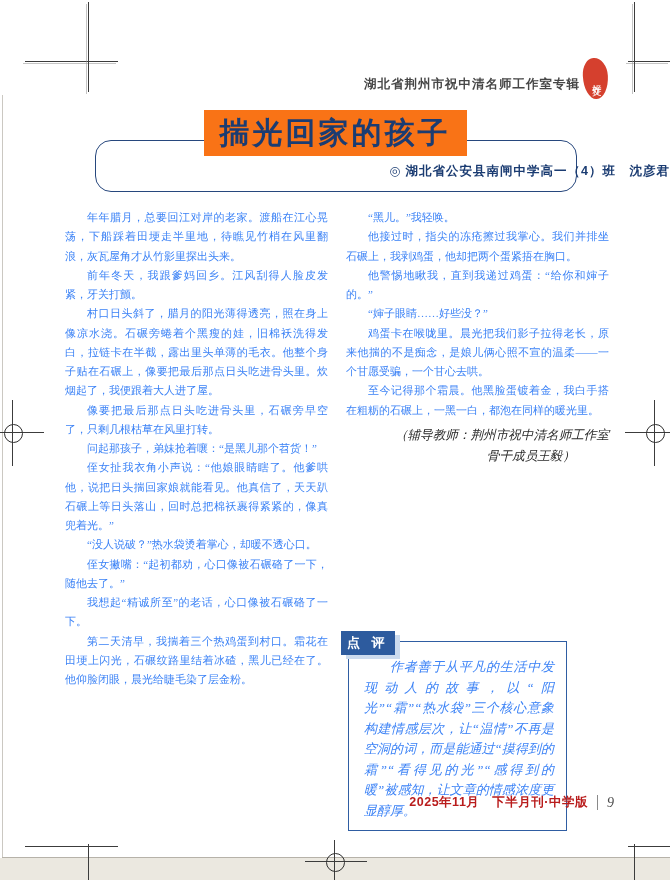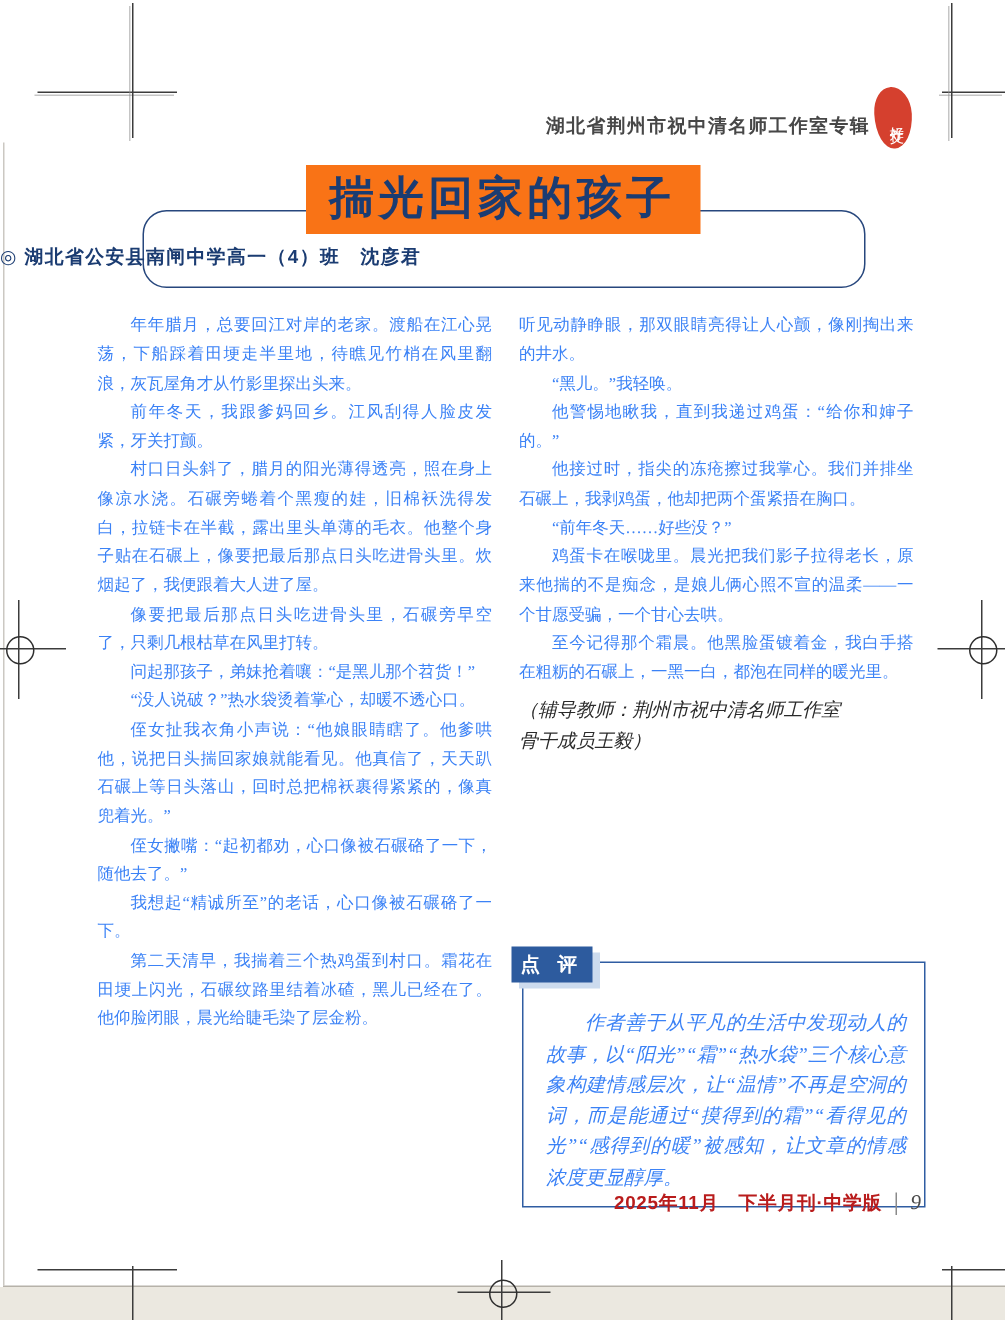--- a/index.html
+++ b/index.html
@@ -38,42 +38,42 @@
     border:1.5px solid #27477d;border-radius:16px;background:#fff;
   }
   .article-title{
     position:absolute;top:110px;left:0;width:670px;text-align:center;z-index:2;
   }
   .article-title span{
     display:inline-block;background:#f97316;padding:0 16px;line-height:46px;
     font-size:30px;font-weight:bold;color:#1b3c72;letter-spacing:3px;
   }
   .byline{
-    position:absolute;top:163px;left:0;width:670px;text-align:left;z-index:2;
+    position:absolute;top:163px;left:0;width:670px;text-align:right;z-index:2;
     font-family:"Liberation Sans","DejaVu Sans",sans-serif;
     font-size:12.5px;font-weight:bold;color:#1b3c72;letter-spacing:1px;
   }
   
   .col{position:absolute;top:208px;width:263px;}
   .col-left{left:65px;}
   .col-right{left:346px;}
   .col p{
     margin:0;font-size:11px;line-height:19.25px;text-align:justify;
     text-indent:2em;color:#3b82f6;
   }
   .col p.cont{text-indent:0;}
   .credit{
     margin-top:5px;font-style:italic;font-size:12.6px;line-height:21px;
-    color:#2a2a2a;
+    color:#2a2a2a;text-align:right;
   }
   .credit .l2{padding-right:34px;}
   
   .comment-box{
-    position:absolute;left:348px;top:641px;width:269px;box-sizing:border-box;
-    border:1.5px solid #2f5da2;padding:30px 12px 9px 15px;background:#fff;
+    position:absolute;left:348px;top:641px;width:219px;box-sizing:border-box;
+    border:1.5px solid #2f5da2;padding:15px 12px 9px 15px;background:#fff;
   }
   .stamp-echo{
     position:absolute;left:-3px;top:-7px;width:54px;height:24px;background:#ccdbee;
   }
   .stamp{
     position:absolute;left:-8px;top:-11px;
     background:#2d5b9e;color:#fff;padding:3px 6px;
     font-family:"Liberation Sans","DejaVu Sans",sans-serif;
     font-size:13px;font-weight:bold;letter-spacing:4px;white-space:nowrap;
   }
@@ -136,33 +136,32 @@
     <span>揣光回家的孩子</span>
   </div>
   <div class="byline">◎ 湖北省公安县南闸中学高一（4）班　沈彦君</div>
 
   <div class="col col-left">
     <p>年年腊月，总要回江对岸的老家。渡船在江心晃荡，下船踩着田埂走半里地，待瞧见竹梢在风里翻浪，灰瓦屋角才从竹影里探出头来。</p>
     <p>前年冬天，我跟爹妈回乡。江风刮得人脸皮发紧，牙关打颤。</p>
     <p>村口日头斜了，腊月的阳光薄得透亮，照在身上像凉水浇。石碾旁蜷着个黑瘦的娃，旧棉袄洗得发白，拉链卡在半截，露出里头单薄的毛衣。他整个身子贴在石碾上，像要把最后那点日头吃进骨头里。炊烟起了，我便跟着大人进了屋。</p>
     <p>像要把最后那点日头吃进骨头里，石碾旁早空了，只剩几根枯草在风里打转。</p>
     <p>问起那孩子，弟妹抢着嚷：“是黑儿那个苕货！”</p>
+    <p>侄女扯我衣角小声说：“他娘眼睛瞎了。他爹哄他，说把日头揣回家娘就能看见。他真信了，天天趴石碾上等日头落山，回时总把棉袄裹得紧紧的，像真兜着光。”</p>
     <p>“没人说破？”热水袋烫着掌心，却暖不透心口。</p>
-    <p>侄女扯我衣角小声说：“他娘眼睛瞎了。他爹哄他，说把日头揣回家娘就能看见。他真信了，天天趴石碾上等日头落山，回时总把棉袄裹得紧紧的，像真兜着光。”</p>
     <p>侄女撇嘴：“起初都劝，心口像被石碾硌了一下，随他去了。”</p>
     <p>我想起“精诚所至”的老话，心口像被石碾硌了一下。</p>
     <p>第二天清早，我揣着三个热鸡蛋到村口。霜花在田埂上闪光，石碾纹路里结着冰碴，黑儿已经在了。他仰脸闭眼，晨光给睫毛染了层金粉。</p>
   </div>
 
   <div class="col col-right">
-    <p class="cont">听见动静睁眼，那双眼睛亮得让人心颤，像刚掏出来的井水。</p>
     <p>“黑儿。”我轻唤。</p>
+    <p>他接过时，指尖的冻疮擦过我掌心。我们并排坐石碾上，我剥鸡蛋，他却把两个蛋紧捂在胸口。</p>
     <p>他警惕地瞅我，直到我递过鸡蛋：“给你和婶子的。”</p>
-    <p>他接过时，指尖的冻疮擦过我掌心。我们并排坐石碾上，我剥鸡蛋，他却把两个蛋紧捂在胸口。</p>
-    <p>“前年冬天……好些没？”</p>
+    <p>“婶子眼睛……好些没？”</p>
     <p>鸡蛋卡在喉咙里。晨光把我们影子拉得老长，原来他揣的不是痴念，是娘儿俩心照不宣的温柔——一个甘愿受骗，一个甘心去哄。</p>
     <p>至今记得那个霜晨。他黑脸蛋镀着金，我白手搭在粗粝的石碾上，一黑一白，都泡在同样的暖光里。</p>
     <div class="credit">
       <div class="l1">（辅导教师：荆州市祝中清名师工作室</div>
       <div class="l2">骨干成员王毅）</div>
     </div>
   </div>
 
   <div class="comment-box">
     <div class="stamp-echo"></div>

